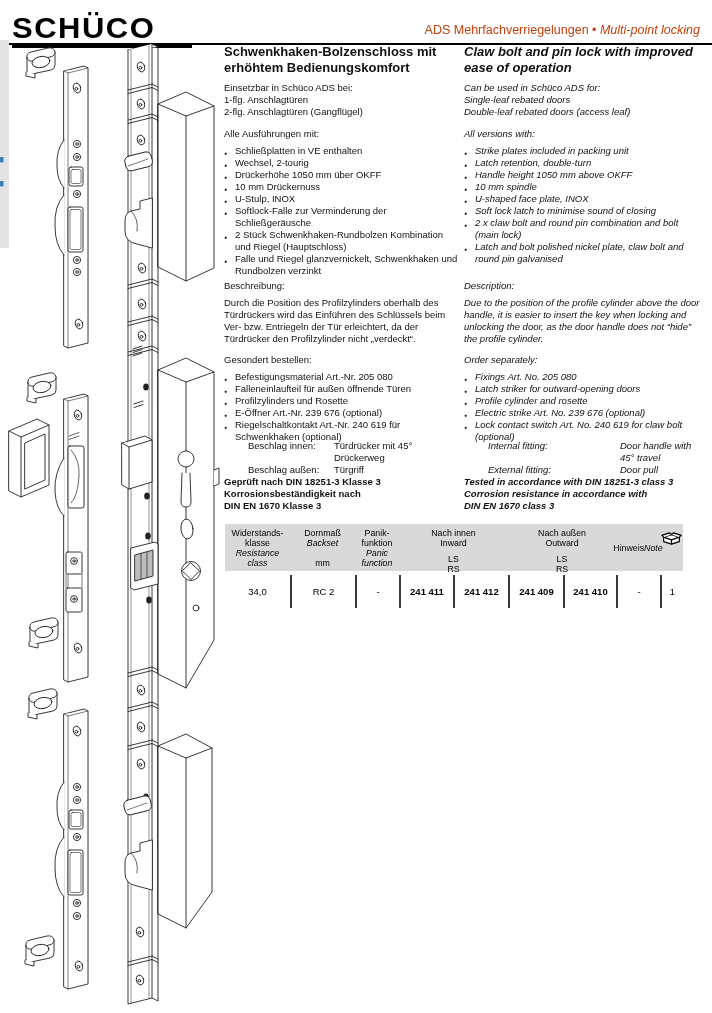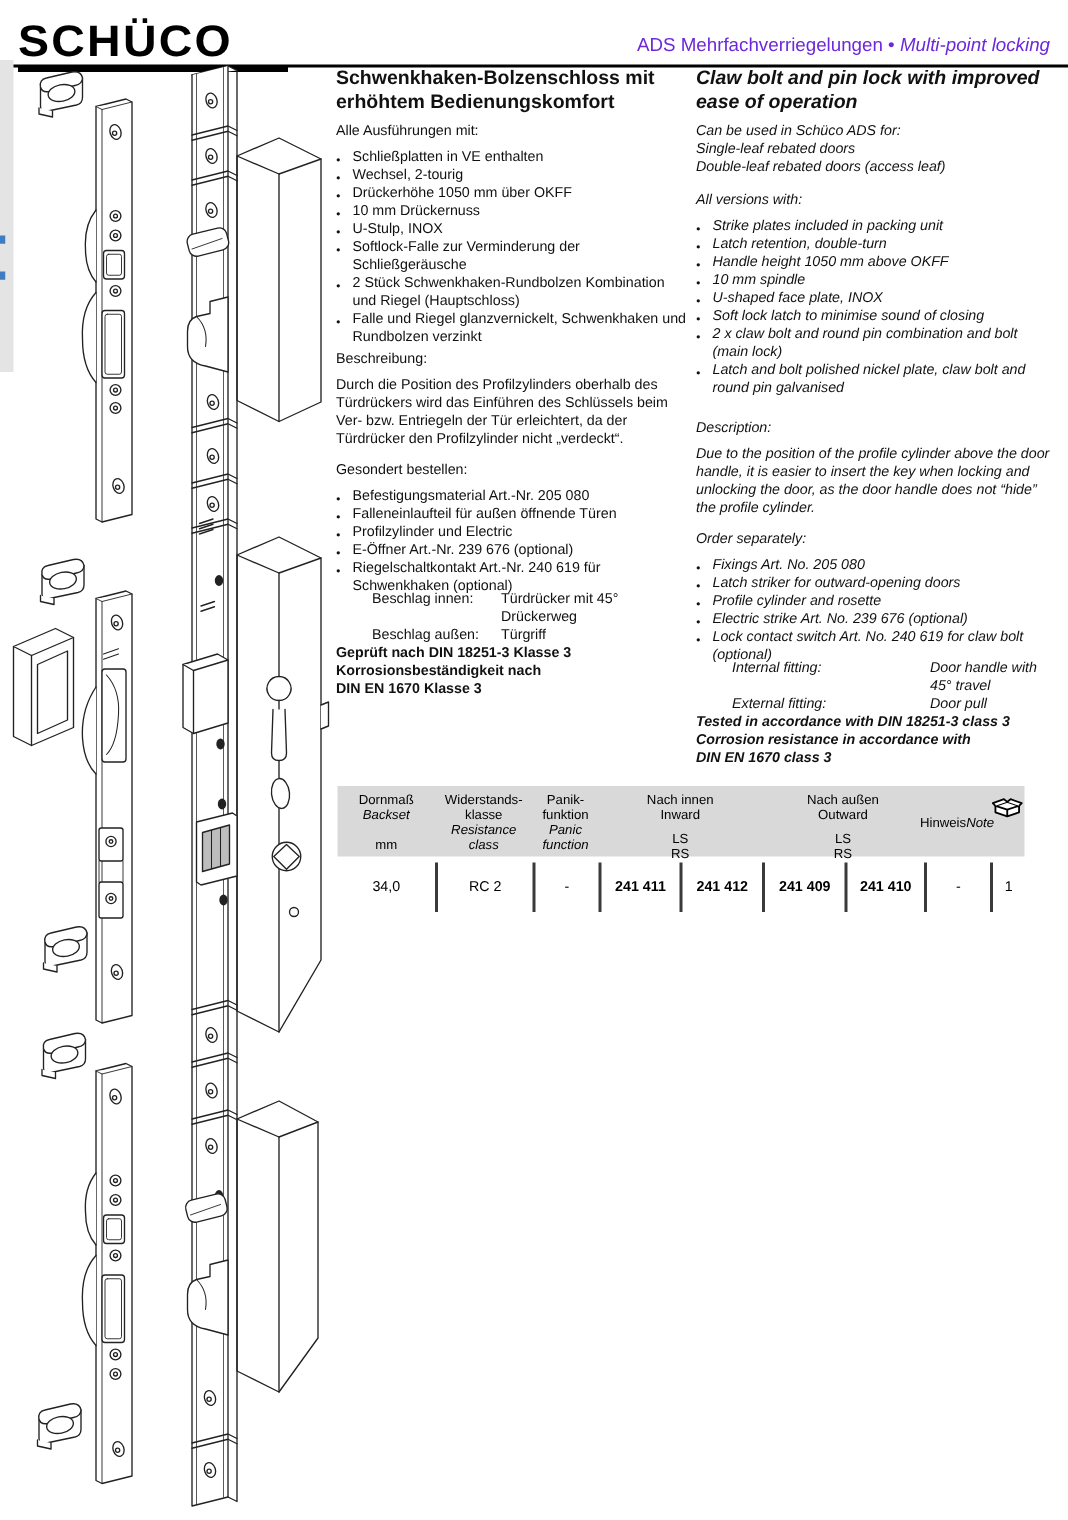--- a/index.html
+++ b/index.html
@@ -18,21 +18,21 @@
   .logo {
     position:absolute; left:12px; top:1px;
     font-size:31px; font-weight:bold; letter-spacing:1.5px;
     transform:scaleY(0.95); transform-origin:top left;
     color:#000;
   }
   .logo-underline { position:absolute; left:12px; top:34px; width:180px; height:4px; background:#000; }
   .header-rule { position:absolute; left:0; top:33px; width:712px; height:2px; background:#000; }
   .header-right {
     position:absolute; right:12px; top:13px;
-    font-size:12.5px; color:#6d28d9; white-space:nowrap;
+    font-size:12.5px; color:#c2410c; white-space:nowrap;
   }
   .header-right .it { font-style:italic; }
 
   
   .col { position:absolute; top:44px; font-size:9.5px; line-height:12px; color:#111; }
   .col-de { left:224px; width:234px; }
   .col-en { left:464px; width:240px; font-style:italic; }
   .sec-title   { height:38px; }
   .sec-usage   { height:46px; }
   .sec-features{ height:152px; }
@@ -284,20 +284,25 @@
         <circle cx="77" cy="876" r="1.3"></circle>
     <use href="#screwSlot" transform="translate(79,926)"></use>
   </g>
 </svg>
 </div>
 
 <div class="col col-de">
   <div class="sec-title">
       <h2>Schwenkhaken-Bolzenschloss mit erhöhtem Bedienungskomfort</h2>
     </div>
+  <div class="sec-usage">
+    <div>Einsetzbar in Schüco ADS bei:</div>
+    <div>1-flg. Anschlagtüren</div>
+    <div>2-flg. Anschlagtüren (Gangflügel)</div>
+  </div>
   <div class="sec-features">
     <div class="intro">Alle Ausführungen mit:</div>
     <ul class="feat">
       <li>Schließplatten in VE enthalten</li>
       <li>Wechsel, 2-tourig</li>
       <li>Drückerhöhe 1050 mm über OKFF</li>
       <li>10 mm Drückernuss</li>
       <li>U-Stulp, INOX</li>
       <li>Softlock-Falle zur Verminderung der Schließgeräusche</li>
       <li>2 Stück Schwenkhaken-Rundbolzen Kombination und Riegel (Hauptschloss)</li>
@@ -306,21 +311,21 @@
   </div>
   <div class="sec-desc">
     <div class="intro">Beschreibung:</div>
     <div>Durch die Position des Profilzylinders oberhalb des Türdrückers wird das Einführen des Schlüssels beim Ver- bzw. Entriegeln der Tür erleichtert, da der Türdrücker den Profilzylinder nicht „verdeckt“.</div>
   </div>
   <div class="sec-order">
     <div class="intro">Gesondert bestellen:</div>
     <ul class="feat">
       <li>Befestigungsmaterial Art.-Nr. 205 080</li>
       <li>Falleneinlaufteil für außen öffnende Türen</li>
-      <li>Profilzylinder und Electric</li>
+      <li>Profilzylinders und Rosette</li>
       <li>E-Öffner Art.-Nr. 239 676 (optional)</li>
       <li>Riegelschaltkontakt Art.-Nr. 240 619 für Schwenkhaken (optional)</li>
     </ul>
   </div>
   <div class="sec-fittings">
     <div class="fit-row">
       <span class="fit-label-de">Beschlag innen:</span>
       <span>Türdrücker mit 45° Drückerweg</span>
     </div>
     <div class="fit-row">
@@ -383,32 +388,32 @@
   </div>
   <div class="certs">
     <div>Tested in accordance with DIN 18251-3 class 3</div>
     <div>Corrosion resistance in accordance with</div>
     <div>DIN EN 1670 class 3</div>
   </div>
 </div>
 
 <div class="spec-table">
   <div class="thead">
+    <div class="th">
+      <div>Widerstands-</div>
+      <div>klasse</div>
+      <div class="it">Resistance</div>
+      <div class="it">class</div>
+    </div>
     <div class="th th-backset">
       <div>
         <div>Dornmaß</div>
         <div class="it">Backset</div>
       </div>
       <div>mm</div>
-    </div>
-    <div class="th">
-      <div>Widerstands-</div>
-      <div>klasse</div>
-      <div class="it">Resistance</div>
-      <div class="it">class</div>
     </div>
     <div class="th">
       <div>Panik-</div>
       <div>funktion</div>
       <div class="it">Panic</div>
       <div class="it">function</div>
     </div>
     <div class="th-group">
       <div class="grp-label">
         <div>Nach innen</div>

